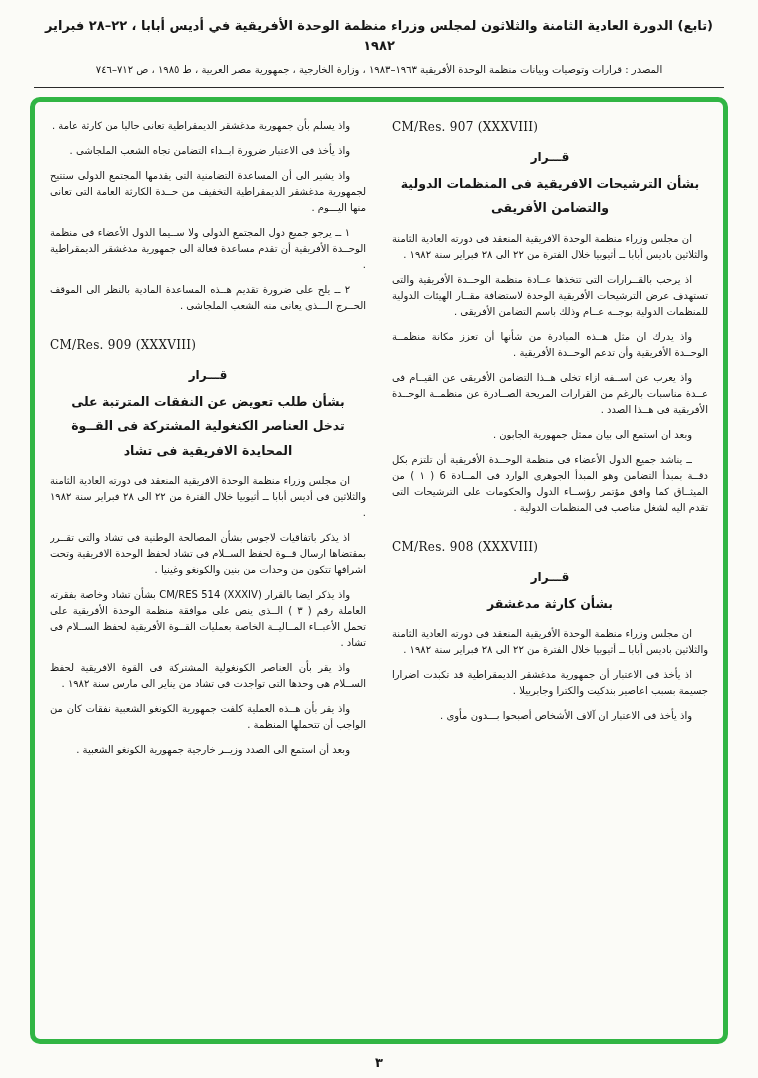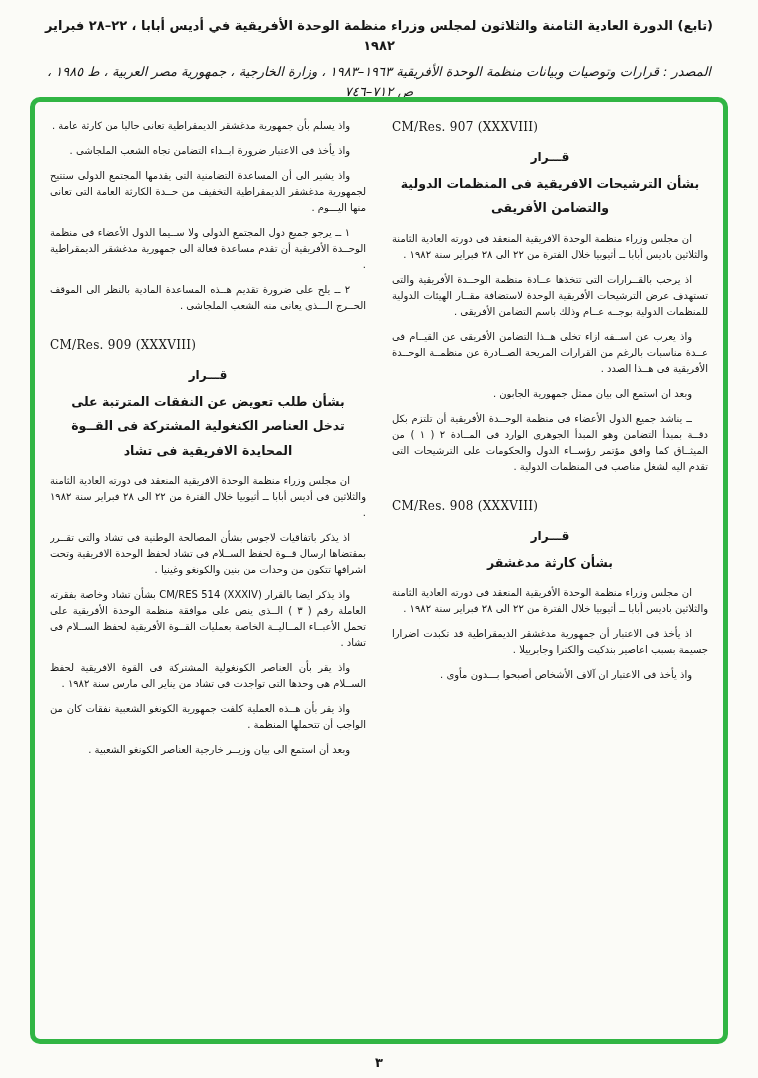--- a/index.html
+++ b/index.html
@@ -11,21 +11,21 @@
     font-family:"DejaVu Sans",sans-serif;
     color:#161616;
     overflow:hidden;
   }
   .doc-header{
     direction:rtl;
     text-align:center;
     padding:16px 38px 2px;
   }
   .hline1{font-weight:700;font-size:13px;line-height:1.5;}
-  .hline2{font-size:13px;line-height:1.5;margin-top:7px;font-style:italic;}
+  .hline2{font-size:10px;line-height:1.5;margin-top:7px;}
   .header-rule{
     border-top:1.5px solid #2a2a2a;
     margin:8px 34px 0;
     height:0;
   }
   .green-box{
     position:absolute;
     left:30px;right:30px;top:97px;bottom:34px;
     border:5px solid #31b544;
     border-radius:10px;
@@ -93,23 +93,24 @@
 
   <div class="green-box" style="border-color: rgb(49, 181, 68);">
     <div class="cols">
 
       <section class="col">
         <div class="res-num">CM/Res. 907 (XXXVIII)</div>
         <div class="qarar">قـــرار</div>
         <div class="res-title">بشأن الترشيحات الافريقية فى المنظمات الدولية والتضامن الأفريقى</div>
         <p class="para">ان مجلس وزراء منظمة الوحدة الافريقية المنعقد فى دورته العادية الثامنة والثلاثين باديس أبابا ــ أثيوبيا خلال الفترة من ٢٢ الى ٢٨ فبراير سنة ١٩٨٢ .</p>
         <p class="para">اذ يرحب بالقــرارات التى تتخذها عــادة منظمة الوحــدة الأفريقية والتى تستهدف عرض الترشيحات الأفريقية الوحدة لاستضافة مقــار الهيئات الدولية للمنظمات الدولية بوجــه عــام وذلك باسم التضامن الأفريقى .</p>
+        <p class="para">واذ يدرك ان مثل هــذه المبادرة من شأنها أن تعزز مكانة منظمــة الوحــدة الأفريقية وأن تدعم الوحــدة الأفريقية .</p>
         <p class="para">واذ يعرب عن اســفه ازاء تخلى هــذا التضامن الأفريقى عن القيــام فى عــدة مناسبات بالرغم من القرارات المريحة الصــادرة عن منظمــة الوحــدة الأفريقية فى هــذا الصدد .</p>
         <p class="para">وبعد ان استمع الى بيان ممثل جمهورية الجابون .</p>
-        <p class="para">ــ يناشد جميع الدول الأعضاء فى منظمة الوحــدة الأفريقية أن تلتزم بكل دقــة بمبدأ التضامن وهو المبدأ الجوهرى الوارد فى المــادة ٢ ( ١ ) من الميثــاق كما وافق مؤتمر رؤســاء الدول والحكومات على الترشيحات التى تقدم اليه لشغل مناصب فى المنظمات الدولية .</p>
+        <p class="para">ــ يناشد جميع الدول الأعضاء فى منظمة الوحــدة الأفريقية أن تلتزم بكل دقــة بمبدأ التضامن وهو المبدأ الجوهرى الوارد فى المــادة 6 ( ١ ) من الميثــاق كما وافق مؤتمر رؤســاء الدول والحكومات على الترشيحات التى تقدم اليه لشغل مناصب فى المنظمات الدولية .</p>
 
         <div class="res-num res-gap">CM/Res. 908 (XXXVIII)</div>
         <div class="qarar">قـــرار</div>
         <div class="res-title">بشأن كارثة مدغشقر</div>
         <p class="para">ان مجلس وزراء منظمة الوحدة الأفريقية المنعقد فى دورته العادية الثامنة والثلاثين باديس أبابا ــ أثيوبيا خلال الفترة من ٢٢ الى ٢٨ فبراير سنة ١٩٨٢ .</p>
         <p class="para">اذ يأخذ فى الاعتبار أن جمهورية مدغشقر الديمقراطية قد تكبدت اضرارا جسيمة بسبب اعاصير بندكيت والكترا وجابرييلا .</p>
         <p class="para">واذ يأخذ فى الاعتبار ان آلاف الأشخاص أصبحوا بـــدون مأوى .</p>
       </section>
 
       <section class="col">
@@ -120,21 +121,21 @@
         <p class="para">٢ ــ يلح على ضرورة تقديم هــذه المساعدة المادية بالنظر الى الموقف الحــرج الـــذى يعانى منه الشعب الملجاشى .</p>
 
         <div class="res-num res-gap">CM/Res. 909 (XXXVIII)</div>
         <div class="qarar">قـــرار</div>
         <div class="res-title">بشأن طلب تعويض عن النفقات المترتبة على تدخل العناصر الكنغولية المشتركة فى القــوة المحايدة الافريقية فى تشاد</div>
         <p class="para">ان مجلس وزراء منظمة الوحدة الافريقية المنعقد فى دورته العادية الثامنة والثلاثين فى أديس أبابا ــ أثيوبيا خلال الفترة من ٢٢ الى ٢٨ فبراير سنة ١٩٨٢ .</p>
         <p class="para">اذ يذكر باتفاقيات لاجوس بشأن المصالحة الوطنية فى تشاد والتى تقــرر بمقتضاها ارسال قــوة لحفظ الســلام فى تشاد لحفظ الوحدة الافريقية وتحت اشرافها تتكون من وحدات من بنين والكونغو وغينيا .</p>
         <p class="para">واذ يذكر ايضا بالقرار CM/RES 514 (XXXIV) بشأن تشاد وخاصة بفقرته العاملة رقم ( ٣ ) الــذى ينص على موافقة منظمة الوحدة الأفريقية على تحمل الأعبــاء المــاليــة الخاصة بعمليات القــوة الأفريقية لحفظ الســلام فى تشاد .</p>
         <p class="para">واذ يقر بأن العناصر الكونغولية المشتركة فى القوة الافريقية لحفظ الســلام هى وحدها التى تواجدت فى تشاد من يناير الى مارس سنة ١٩٨٢ .</p>
         <p class="para">واذ يقر بأن هــذه العملية كلفت جمهورية الكونغو الشعبية نفقات كان من الواجب أن تتحملها المنظمة .</p>
-        <p class="para">وبعد أن استمع الى بيان وزيــر خارجية العناصر الكونغو الشعبية .</p>
+        <p class="para">وبعد أن استمع الى الصدد وزيــر خارجية جمهورية الكونغو الشعبية .</p>
       </section>
 
     </div>
   </div>
 
   <div class="page-number">٣</div>
 
 </div>
 
 </body></html>

